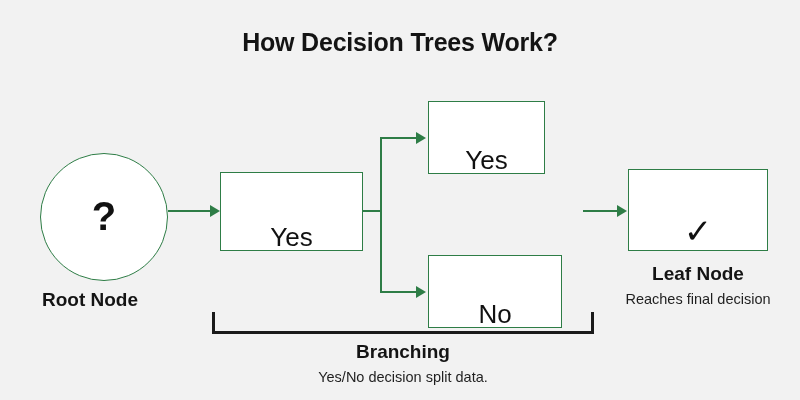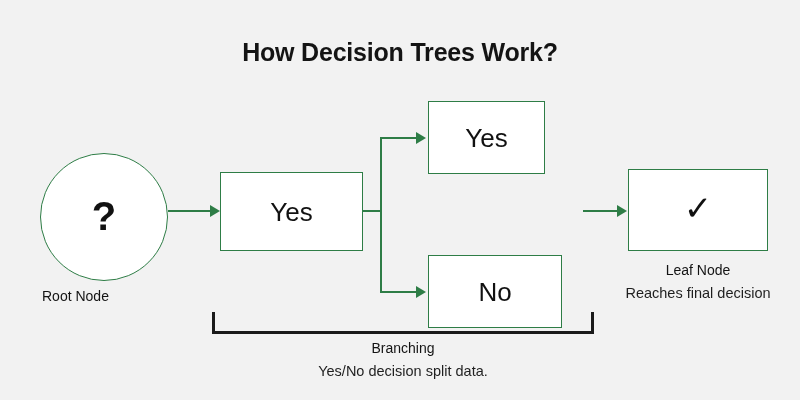--- a/index.html
+++ b/index.html
@@ -24,21 +24,20 @@
   .title {
     position: absolute;
     left: 0;
     top: 28px;
     width: 800px;
     text-align: center;
     font-size: 25px;
     font-weight: bold;
     letter-spacing: -0.2px;
     color: #141414;
-    margin-top: 10px;
   }
 
   
   .root-circle {
     position: absolute;
     left: 40px;
     top: 153px;
     width: 128px;
     height: 128px;
     border: 1.4px solid #2e7d46;
@@ -56,21 +55,21 @@
     color: #111111;
     transform: translateY(-1px);
   }
 
   .box {
     position: absolute;
     background: #ffffff;
     border: 1.4px solid #2e7d46;
     box-sizing: border-box;
     display: flex;
-    align-items: center;
+    align-items: flex-end;
     justify-content: center;
   }
   .box .boxlabel {
     font-size: 26px;
     color: #111111;
     line-height: 1;
   }
 
   .box-center { left: 220px; top: 172px; width: 143px; height: 79px; }
   .box-yes    { left: 428px; top: 101px; width: 117px; height: 73px; }
@@ -128,22 +127,22 @@
     border-bottom: 3px solid #1a1a1a;
     box-sizing: border-box;
   }
 
   
   .caption {
     position: absolute;
     text-align: center;
   }
   .caption .cap-title {
-    font-size: 14px;
-    font-weight: normal;
+    font-size: 19px;
+    font-weight: bold;
     color: #141414;
     line-height: 1.25;
   }
   .caption .cap-sub {
     font-size: 14.5px;
     font-weight: normal;
     color: #1f1f1f;
     line-height: 1.3;
     margin-top: 4px;
   }

